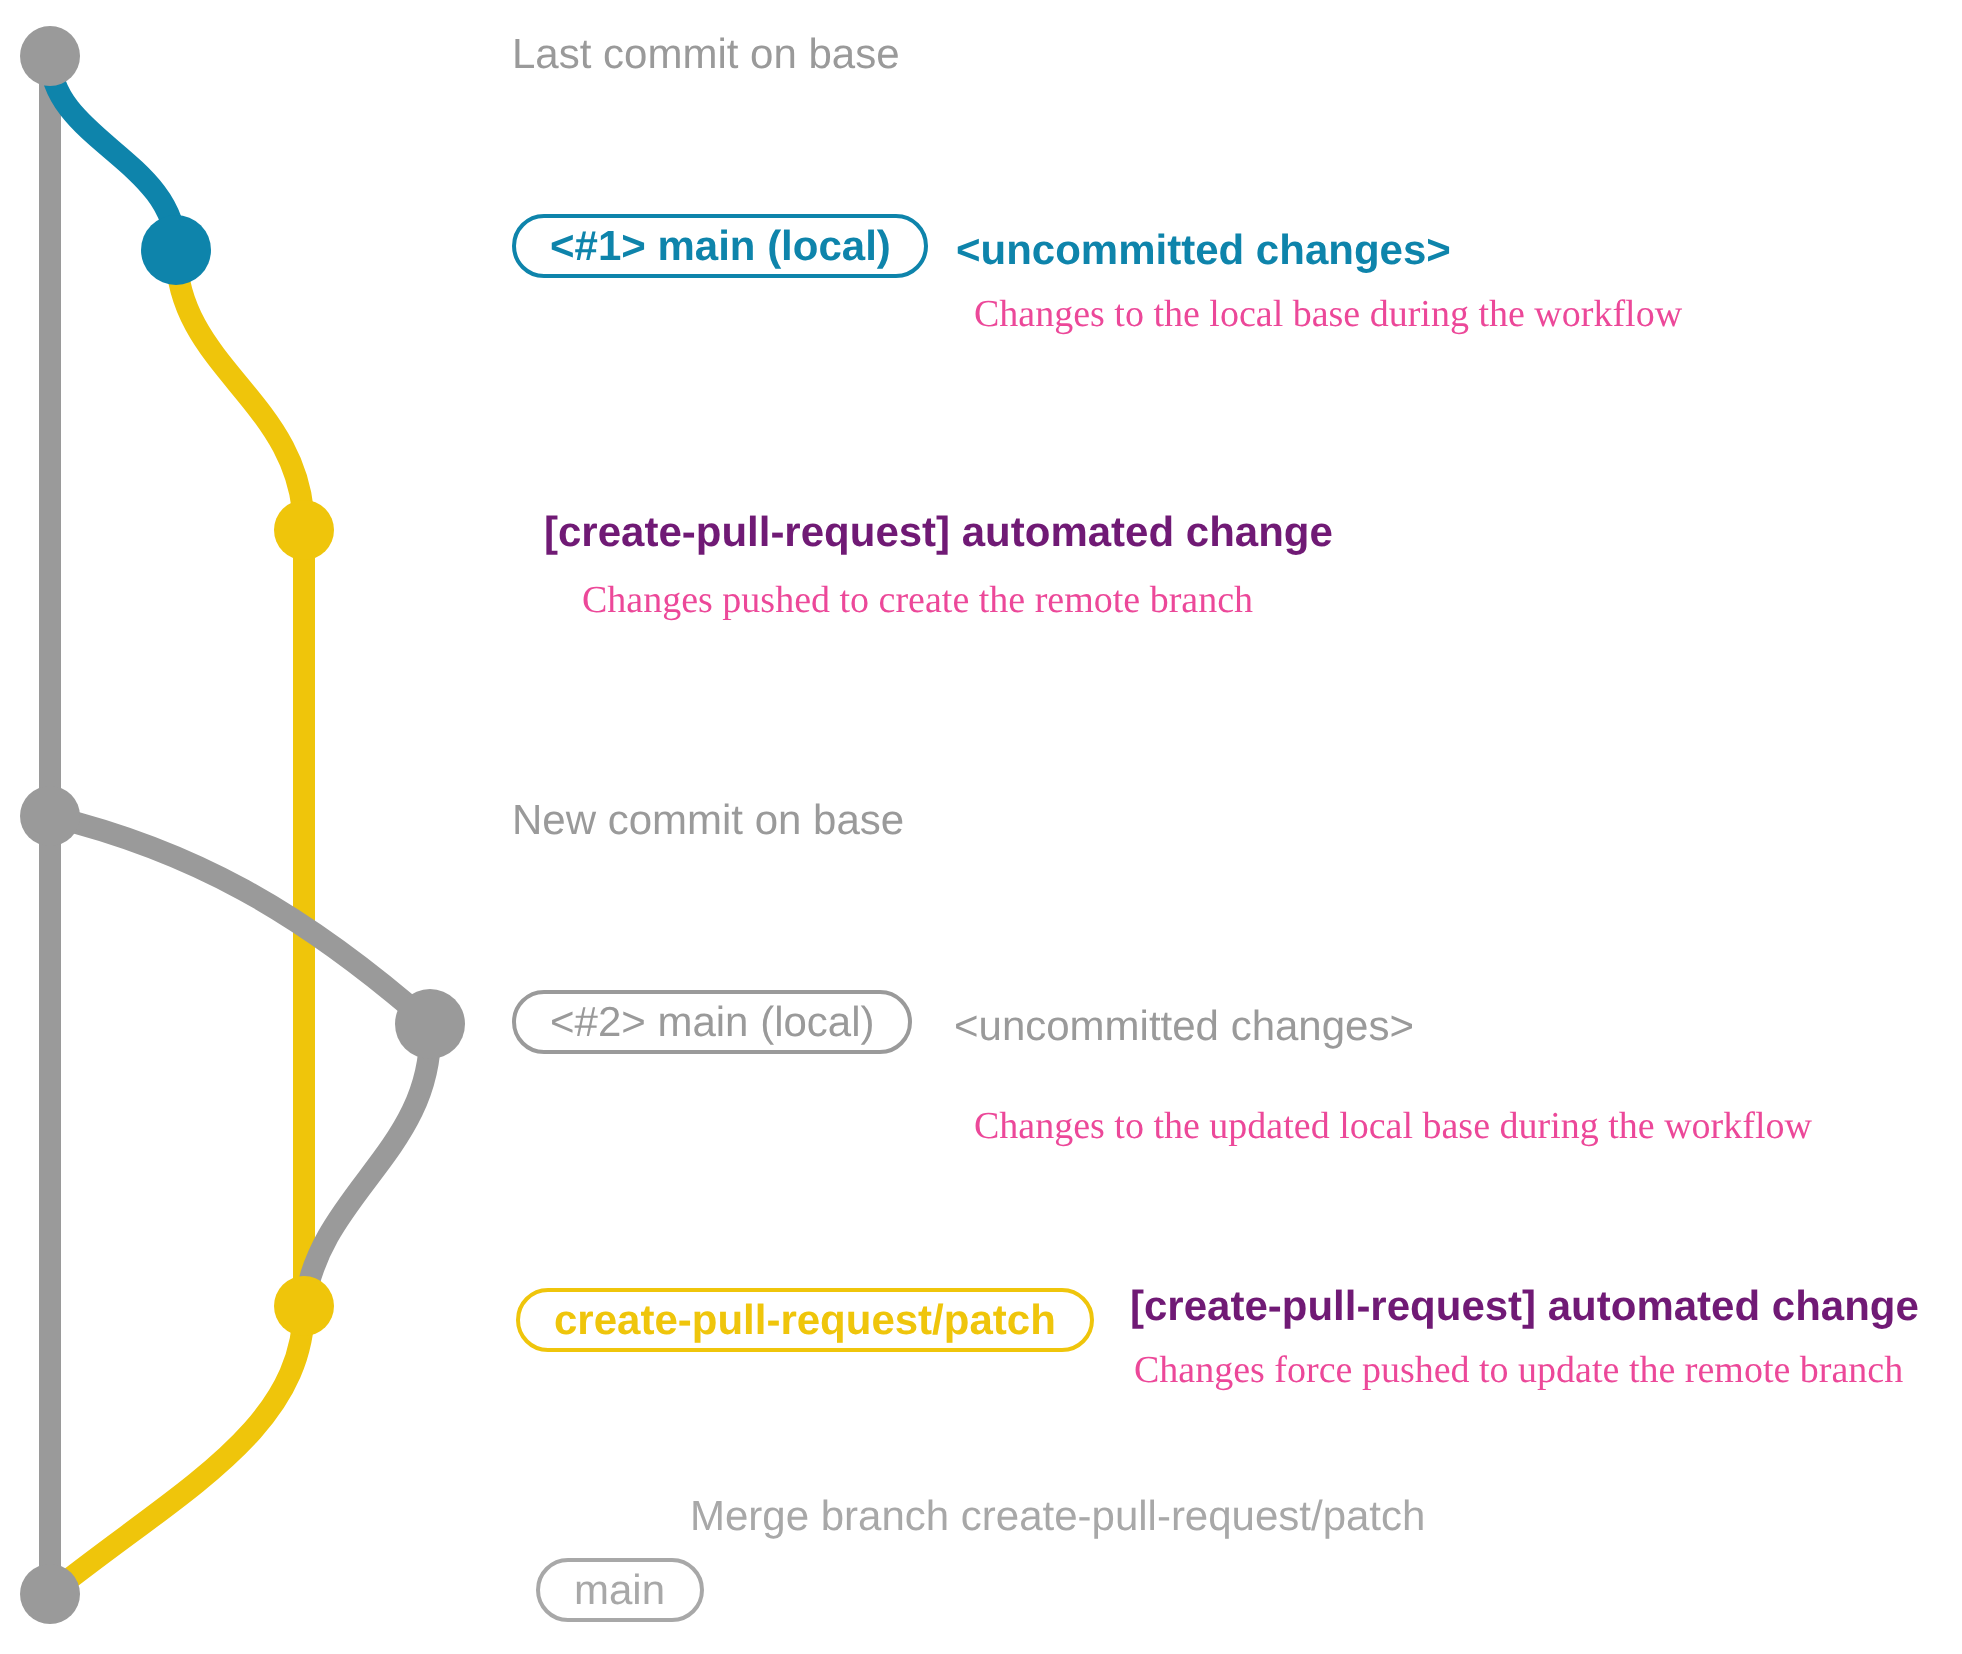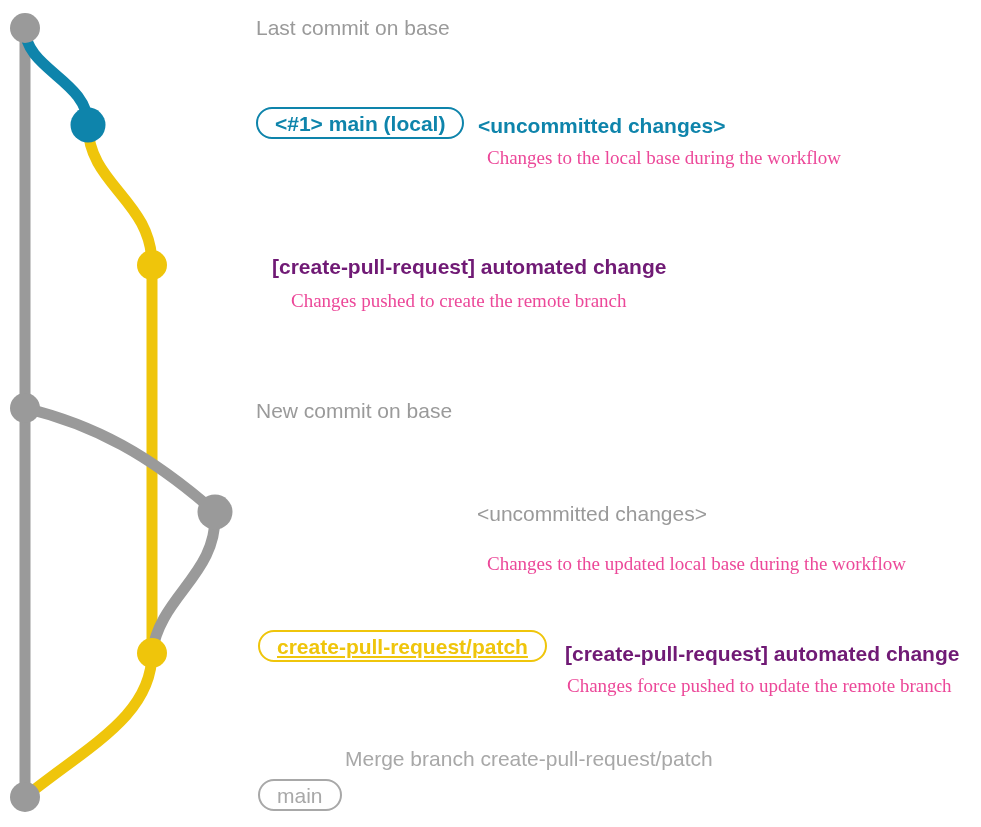--- a/index.html
+++ b/index.html
@@ -120,23 +120,24 @@
 
   <div class="badge teal" style="left:256px; top:107px;">&lt;#1&gt; main (local)</div>
   <div class="subject teal" style="left:478px; top:113px;">&lt;uncommitted changes&gt;</div>
   <div class="desc" style="left:487px; top:146px;">Changes to the local base during the workflow</div>
 
   <div class="subject yellow" style="left:256px; top:254px;">[create-pull-request] automated change</div>
   <div class="desc" style="left:271px; top:289px;margin-left:20px;">Changes pushed to create the remote branch</div>
 
   <div class="caption gray" style="left:256px; top:398px;">New commit on base</div>
 
+  <div class="badge gray" style="left:256px; top:495px;">&lt;#2&gt; main (local)</div>
   <div class="subject gray" style="left:477px; top:501px;">&lt;uncommitted changes&gt;</div>
   <div class="desc" style="left:487px; top:552px;">Changes to the updated local base during the workflow</div>
 
-  <div class="badge yellow" style="left:258px; top:630px;text-decoration:underline;">create-pull-request/patch</div>
+  <div class="badge yellow" style="left:258px; top:644px;">create-pull-request/patch</div>
   <div class="subject yellow" style="left:549px; top:641px;">[create-pull-request] automated change</div>
   <div class="desc" style="left:567px; top:674px;">Changes force pushed to update the remote branch</div>
 
-  <div class="badge grayplain" style="left:258px; top:779px;">main</div>
+  <div class="badge grayplain" style="left:268px; top:779px;">main</div>
   <div class="subject grayplain" style="left:345px; top:746px;">Merge branch create-pull-request/patch</div>
 
 </div>
 
 </body></html>

